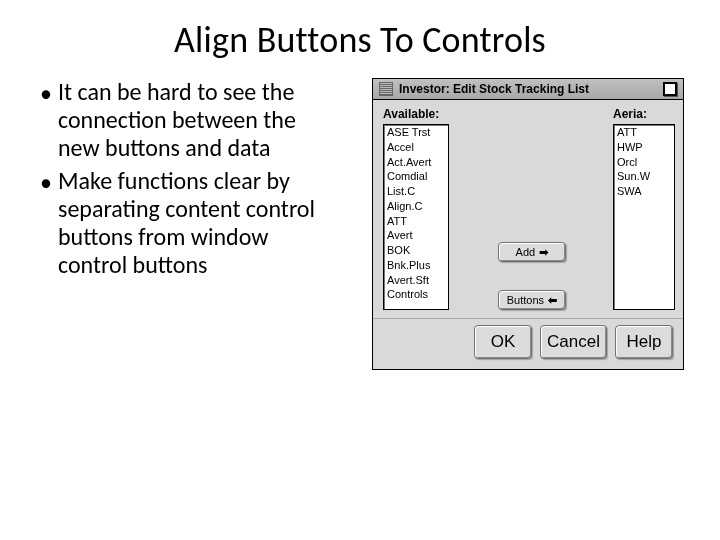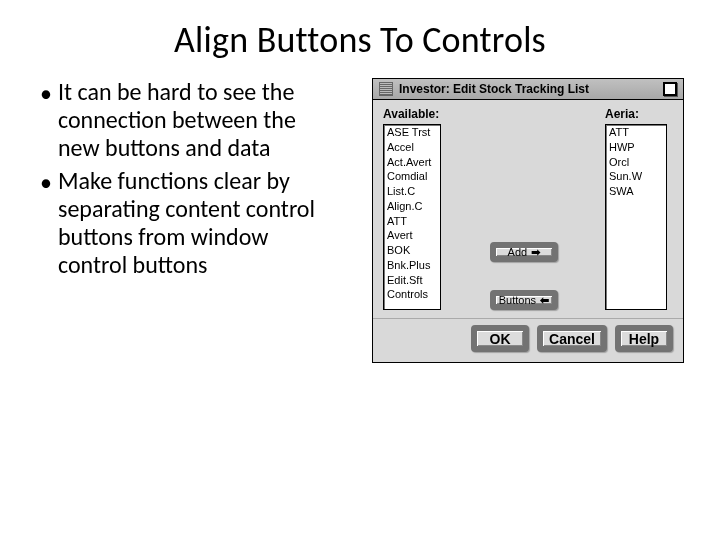--- a/index.html
+++ b/index.html
@@ -107,21 +107,21 @@
     font-size: 12px;
     margin-bottom: 3px;
   }
   .listbox {
     background: #fff;
     border: 1px solid #000;
     box-shadow: inset 1px 1px 0 #777;
     height: 186px;
     overflow: hidden;
   }
-  .avail-list { width: 58px; }
+  .avail-list { width: 66px; }
   .chosen-list { width: 62px; }
   .listbox .item {
     padding: 1px 3px 0 3px;
     font-size: 11px;
     line-height: 1.25;
     white-space: nowrap;
     overflow: hidden;
   }
   .midcol {
     display: flex;
@@ -132,21 +132,21 @@
     width: 74px;
     margin-left: 35px;
     margin-right: 35px;
   }
   .btn3d {
     display: flex;
     align-items: center;
     justify-content: center;
     gap: 4px;
     background: #dcdcdc;
-    border: 6px solid #737373;
+    border: 1px solid #737373;
     border-radius: 4px;
     padding: 3px 6px;
     font-size: 11px;
     font-family: inherit;
     box-shadow: inset 1px 1px 0 #fff, inset -1px -1px 0 #888, 1px 1px 1px rgba(0,0,0,0.25);
     cursor: default;
     white-space: nowrap;
   }
   .btn3d.small { min-width: 68px; height: 20px; }
   .arrow {
@@ -155,21 +155,21 @@
     font-weight: bold;
   }
   .dlg-footer {
     display: flex;
     justify-content: flex-end;
     gap: 8px;
     background: #d9d9d9;
     border-top: 1px solid #aaa;
     padding: 6px 10px 10px 10px;
   }
-  .dlg-footer .btn3d { min-width: 58px; height: 27px; font-size: 14px; font-weight: bold; }
+  .dlg-footer .btn3d { min-width: 58px; height: 34px; font-size: 17px; }
 </style>
 </head>
 <body>
 
 <div class="slide">
   <h1 class="title">Align Buttons To Controls</h1>
 
   <div class="content">
     <div class="bullets">
       <ul>
@@ -201,21 +201,21 @@
                 <div class="item">ASE Trst</div>
                 <div class="item">Accel</div>
                 <div class="item">Act.Avert</div>
                 <div class="item">Comdial</div>
                 <div class="item">List.C</div>
                 <div class="item">Align.C</div>
                 <div class="item">ATT</div>
                 <div class="item">Avert</div>
                 <div class="item">BOK</div>
                 <div class="item">Bnk.Plus</div>
-                <div class="item">Edit.Sft</div>
+                <div class="item">Avert.Sft</div>
                 <div class="item">Controls</div>
               </div>
             </div>
 
             <div class="midcol">
               <button class="btn3d small">
                 <span>Add</span>
                 <span class="arrow">➡</span>
               </button>
               <button class="btn3d small">

